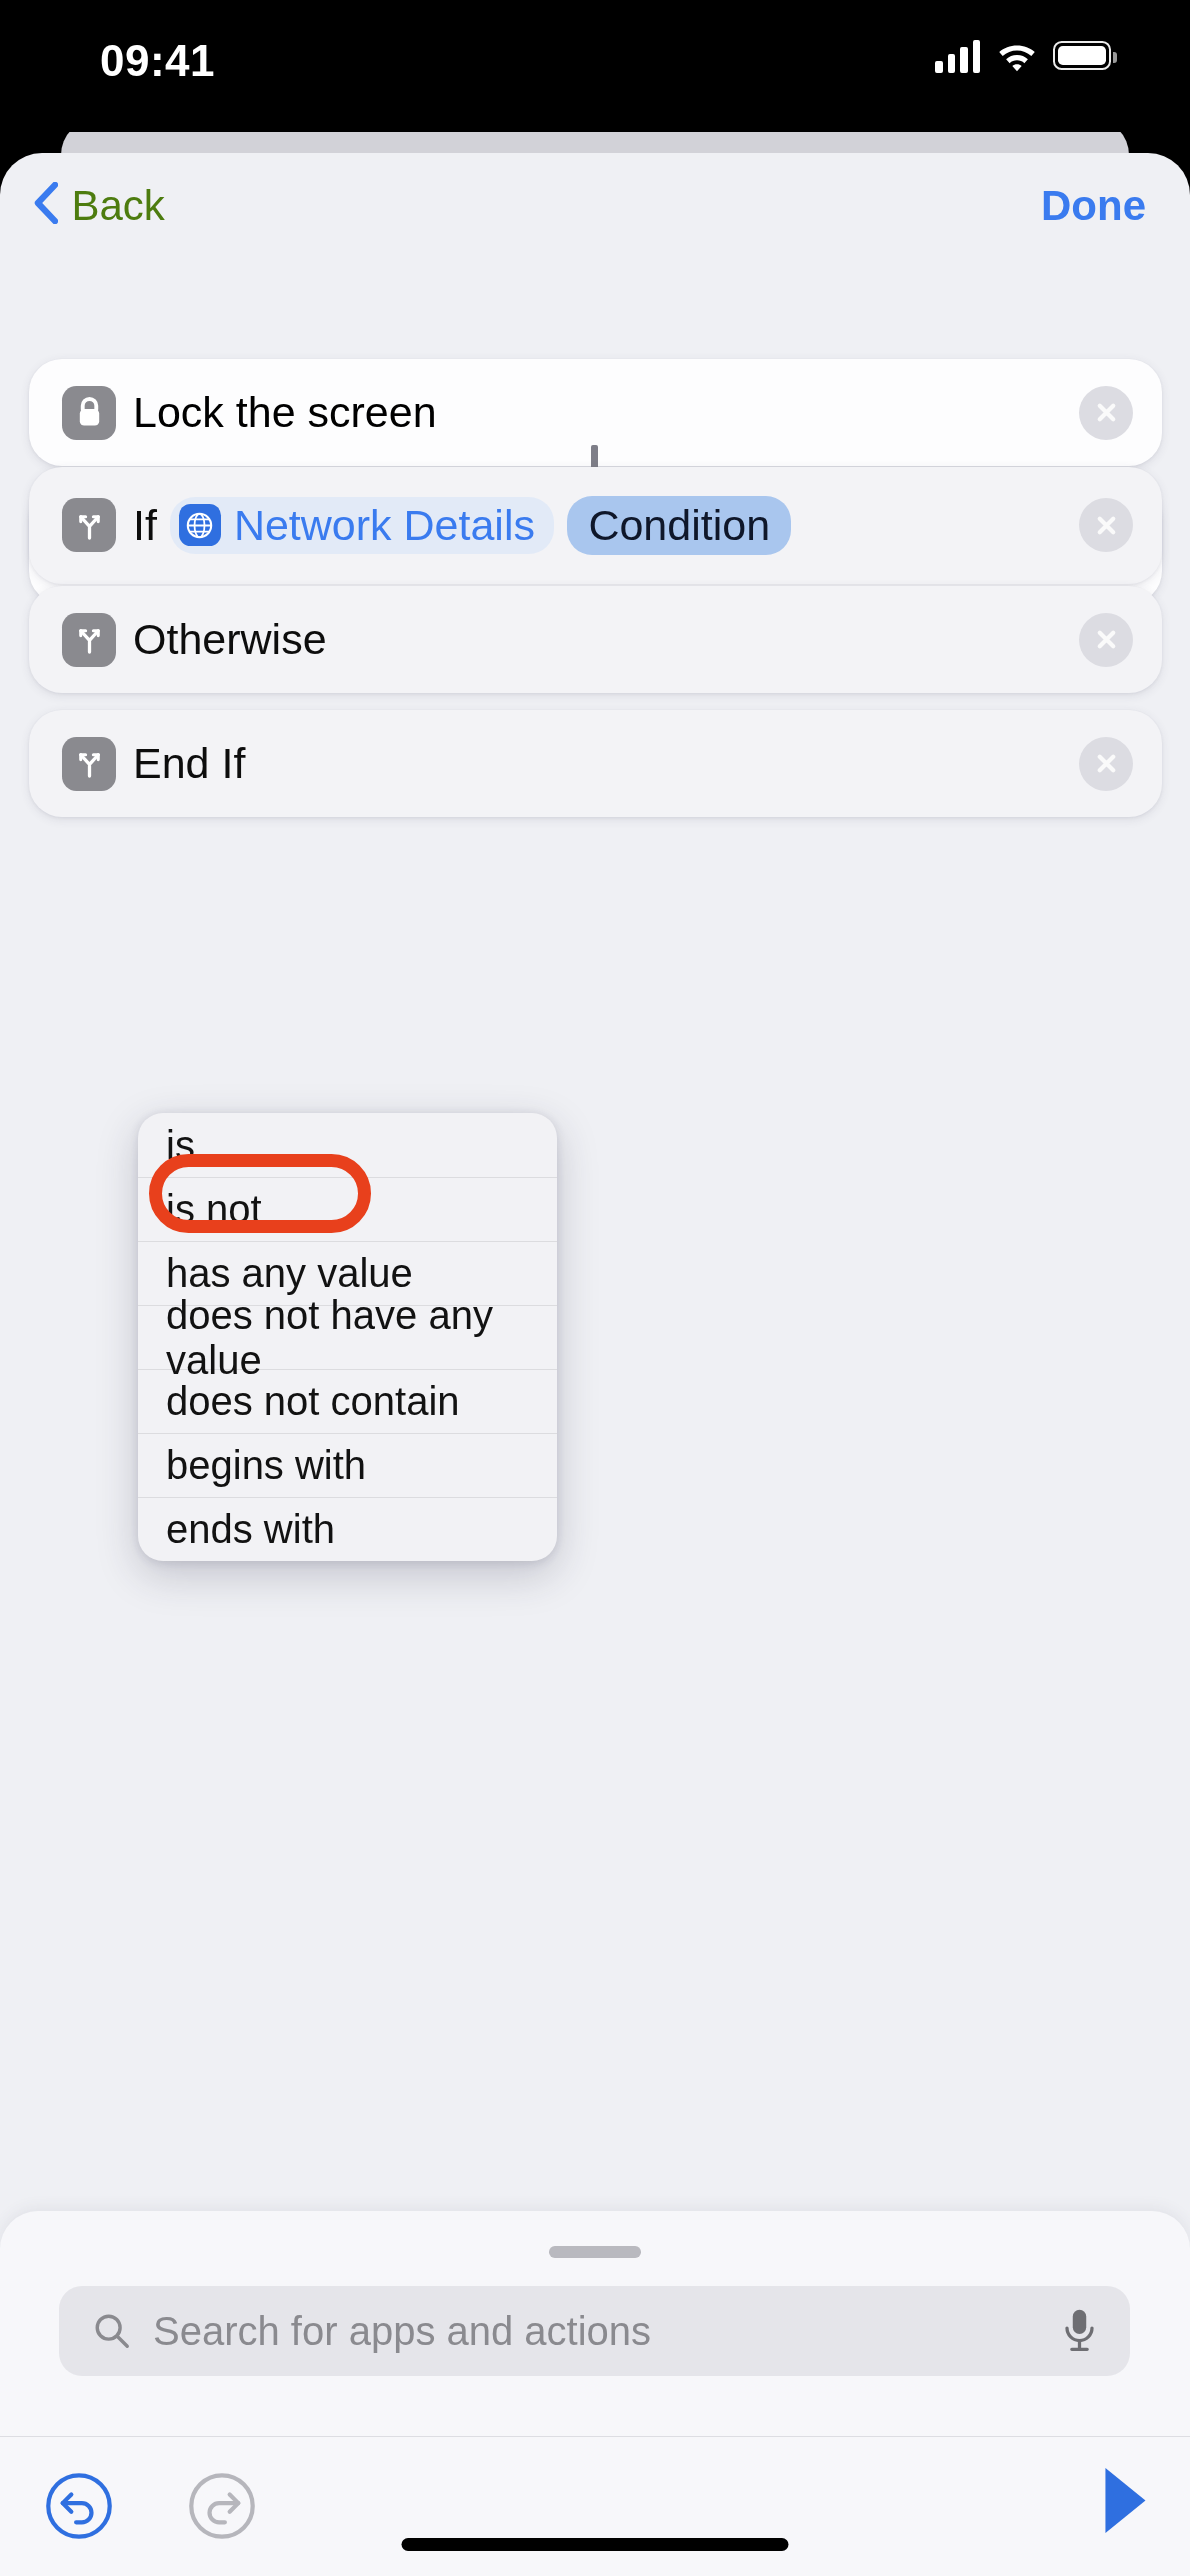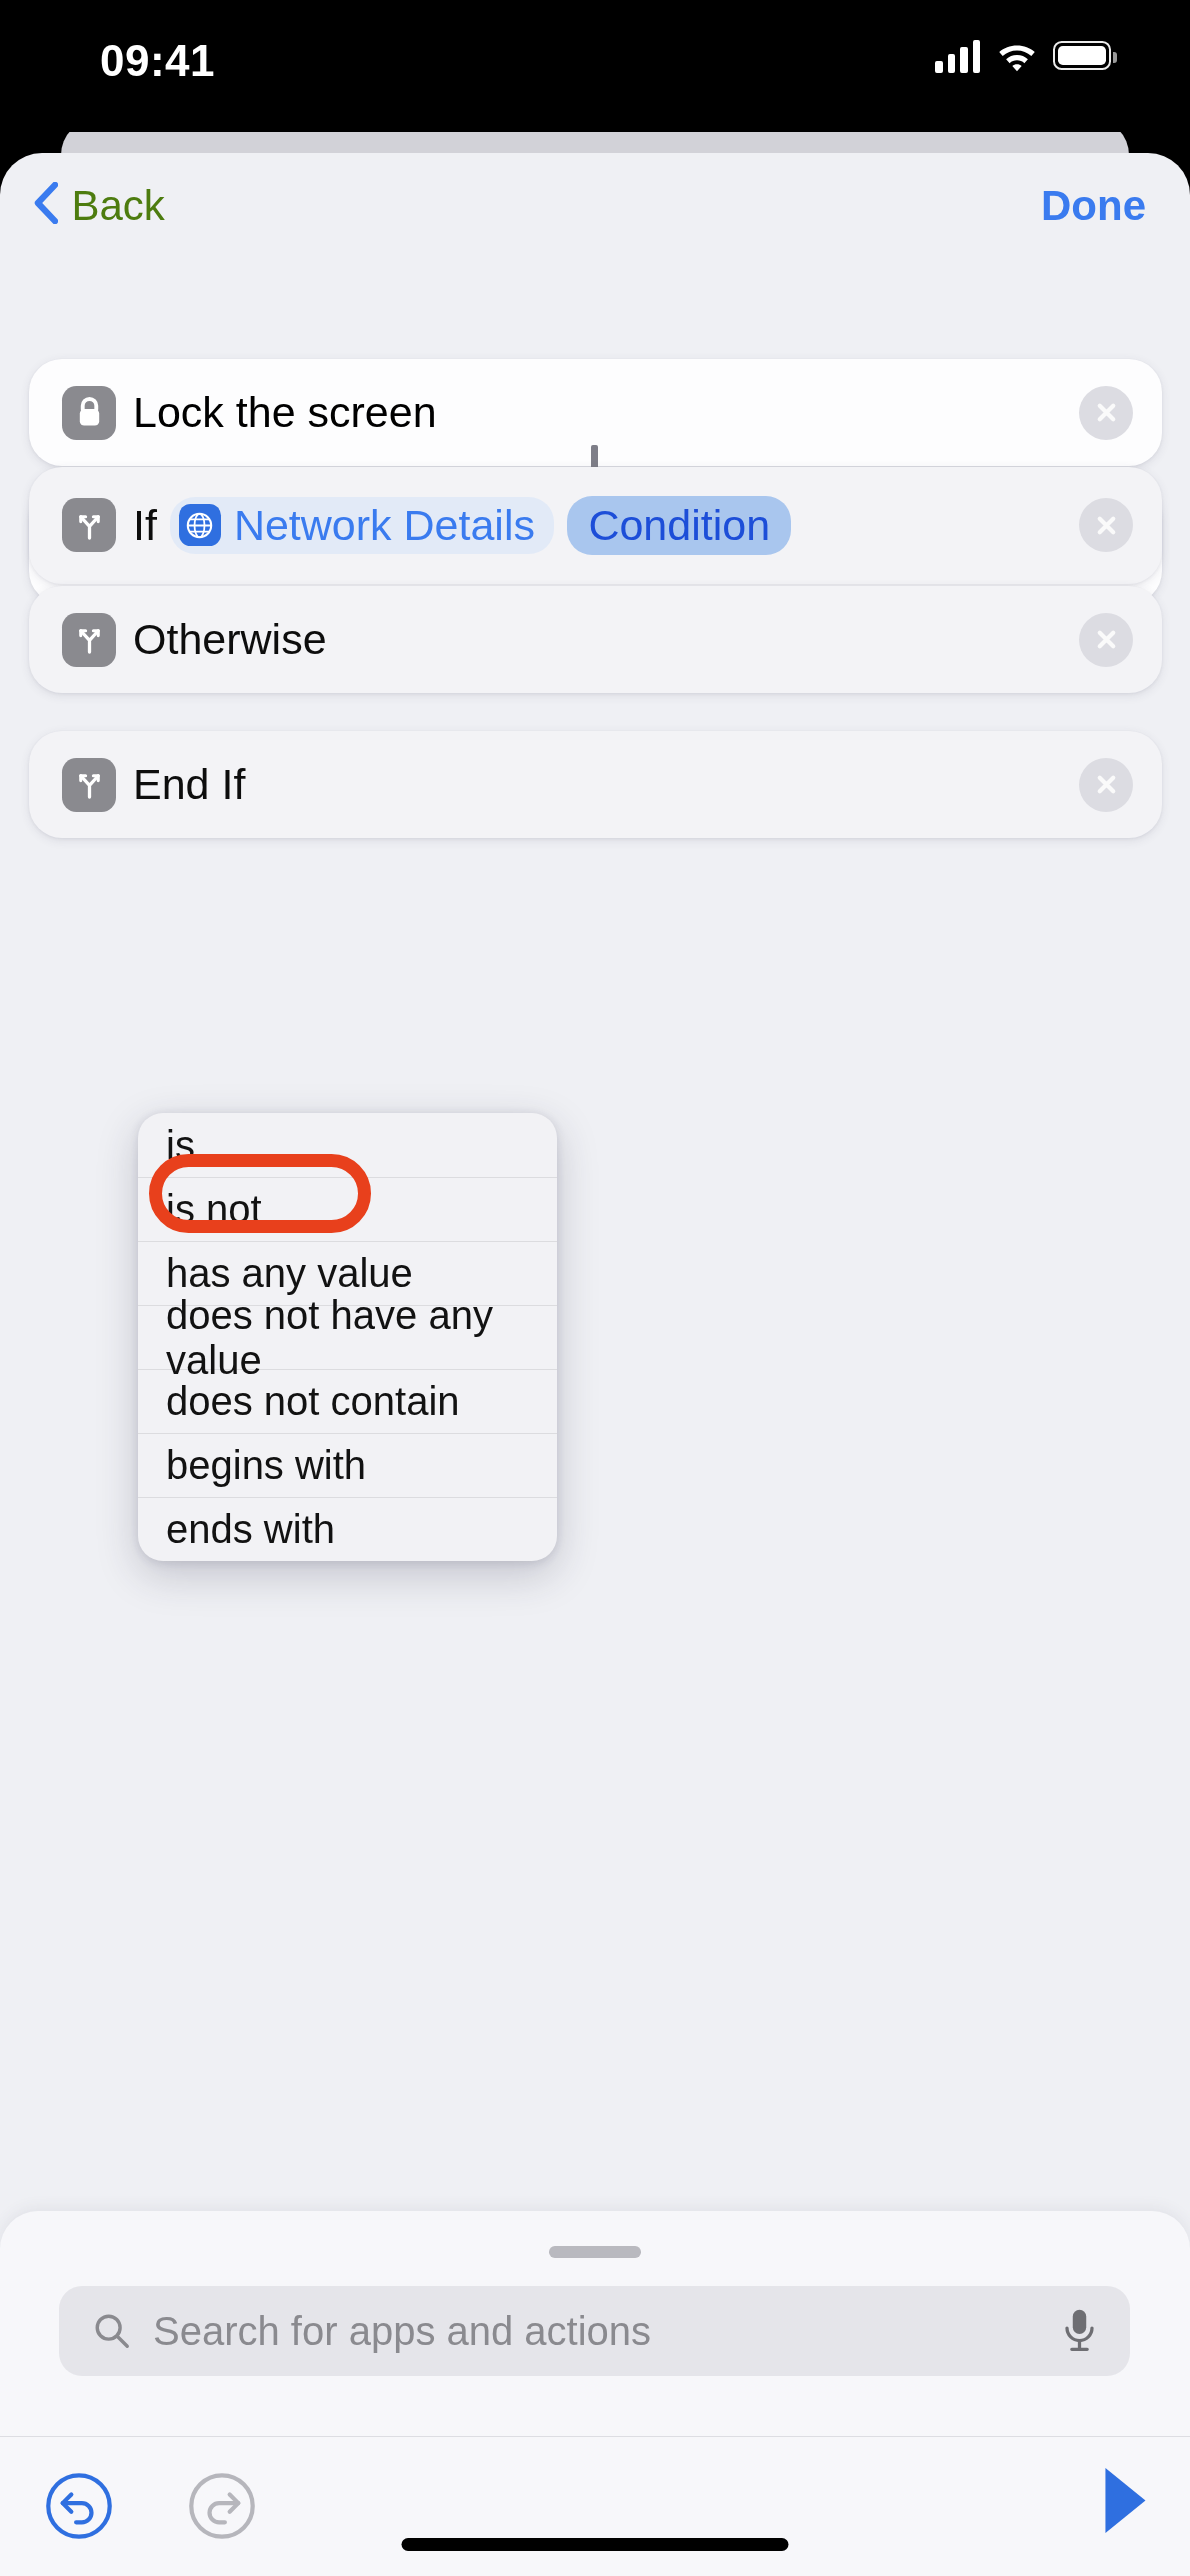--- a/index.html
+++ b/index.html
@@ -97,21 +97,21 @@
   .ic-blue { background:#2f6fe0; }
   .ic svg { display:block; }
 
   .txt { font-size:43px; color:#000; white-space:nowrap; }
   .tok {
     font-size:43px; color:#3a7bef;
     background:#e6edfa; border-radius:25px;
     padding:4.8px 19px; white-space:nowrap;
   }
   .tok-sel {
-    font-size:43px; color:#1d4ed8;
+    font-size:43px; color:#0f172a;
     background:#a9c6ee; border-radius:25px;
     padding:4.8px 21px; white-space:nowrap;
   }
   .tok-var {
     display:inline-flex; align-items:center; gap:13px;
     font-size:43px; color:#3a7bef;
     background:#e2eaf7; border-radius:25px;
     padding:3.8px 19px 3.8px 8.6px; white-space:nowrap;
   }
   .tok-var .mini {
@@ -319,21 +319,21 @@
           <span class="txt">Otherwise</span>
         </div>
         <div class="xbtn">
           <svg width="25" height="25" viewBox="0 0 26 26">
             <path d="M6 6l14 14M20 6L6 20" stroke="#fafafa" stroke-width="4.4" stroke-linecap="round"></path>
           </svg>
         </div>
       </div>
     </div>
 
-    <div class="card dim" style="top:578px;text-align:right;">
+    <div class="card dim" style="top:557px;text-align:right;">
       <div class="card-row">
         <div class="ic ic-gray">
           <svg width="33" height="33" viewBox="0 0 34 34">
             <path d="M17 30V18M17 18L8 8M17 18l9-10" stroke="#fff" stroke-width="3.4" fill="none" stroke-linecap="round" stroke-linejoin="round"></path>
             <path d="M8 8h5M8 8v5M26 8h-5M26 8v5" stroke="#fff" stroke-width="3.2" fill="none" stroke-linecap="round"></path>
           </svg>
         </div>
         <div class="card-body">
           <span class="txt">End If</span>
         </div>

